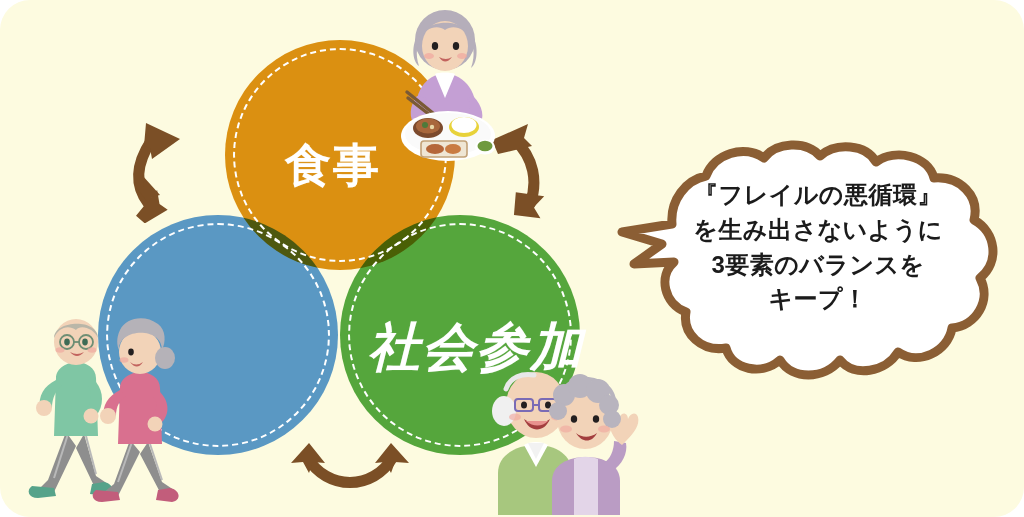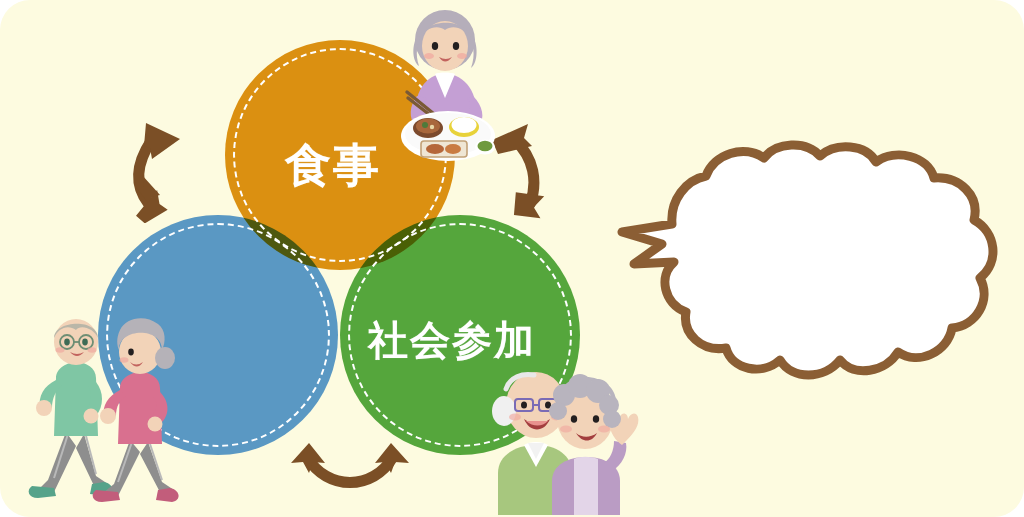--- a/index.html
+++ b/index.html
@@ -22,21 +22,21 @@
   .dash{position:absolute;border-radius:50%;border:2px dashed #ffffff;box-sizing:border-box;}
   .d-food{left:233px;top:48px;width:214px;height:214px;}
   .d-exercise{left:106px;top:223px;width:224px;height:224px;}
   .d-social{left:348px;top:223px;width:224px;height:224px;}
 
   .clabel{position:absolute;color:#ffffff;font-weight:700;
           letter-spacing:2px;white-space:nowrap;
           text-shadow:0 0 1px rgba(255,255,255,.35);}
   .l-food{left:285px;top:135px;font-size:46px;}
   .l-exercise{left:178px;top:310px;font-size:44px;}
-  .l-social{left:368px;top:313px;font-size:40px;}
+  .l-social{left:368px;top:313px;font-size:52px;font-style:italic;}
 
   
   .arrow{position:absolute;}
   .a-left{left:118px;top:115px;}
   .a-right{left:482px;top:112px;}
   .a-bottom{left:283px;top:443px;}
 
   
   .illus{position:absolute;}
   .i-meal{left:393px;top:6px;}
@@ -255,15 +255,21 @@
                C 236 240, 204 240, 192 220
                C 174 236, 144 230, 138 208
                C 114 212, 94 194, 98 172
                C 76 164, 70 136, 86 122
                L 46 124
                L 74 104
                L 34 92
                L 84 84
                C 82 60, 98 40, 118 36 Z" fill="#FFFFFF" stroke="#8B5E34" stroke-width="9" stroke-linejoin="round"></path>
     </svg>
+    <div class="bubble-text">
+      <div>『フレイルの悪循環』</div>
+      <div>を生み出さないように</div>
+      <div>3要素のバランスを</div>
+      <div>キープ！</div>
+    </div>
   </div>
 
 </div>
 
 </body></html>

